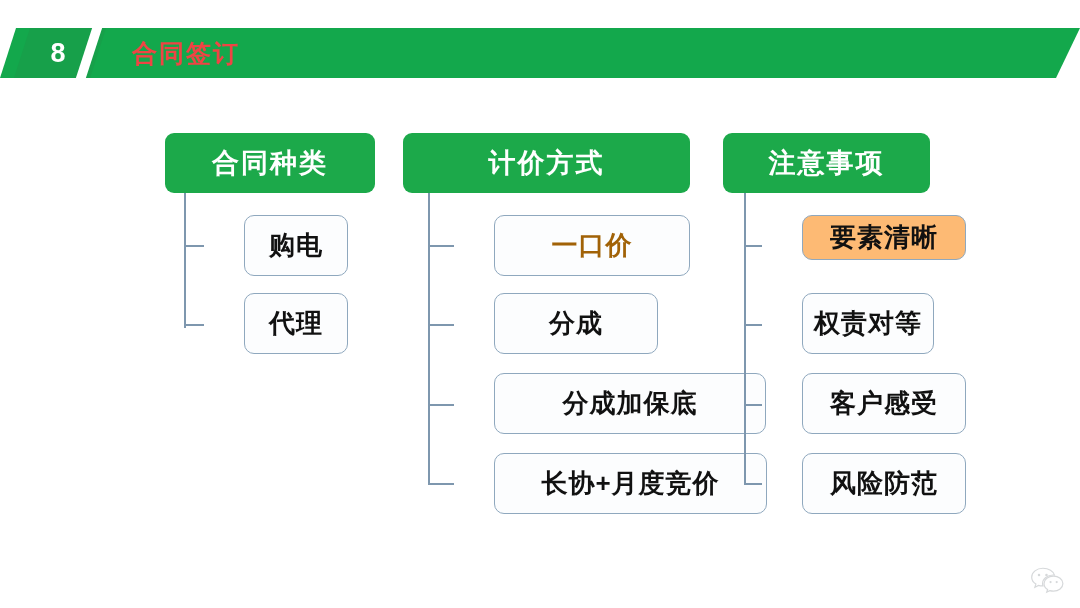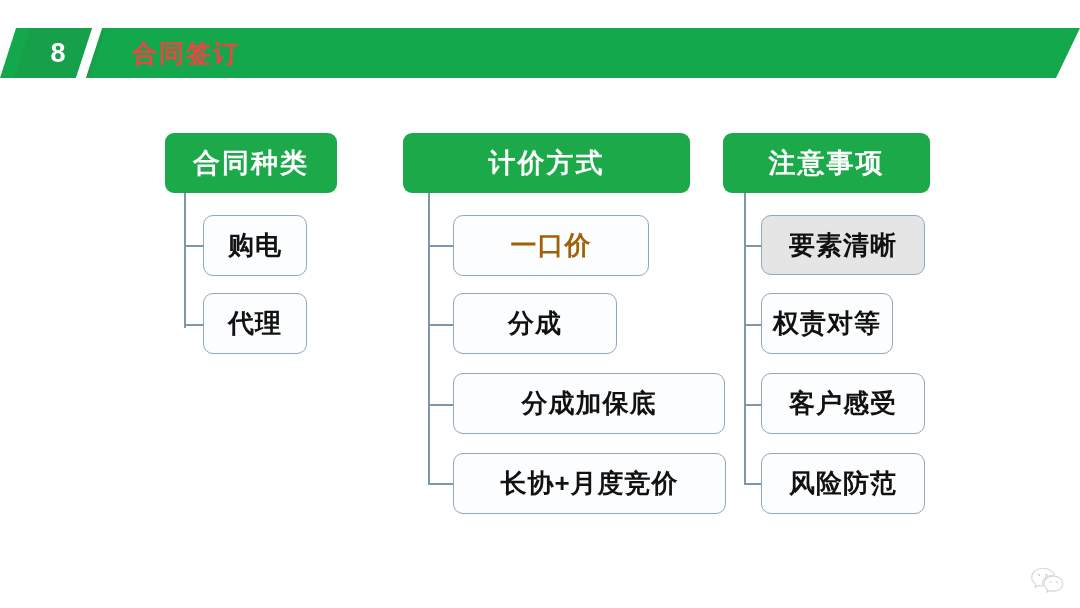--- a/index.html
+++ b/index.html
@@ -67,20 +67,21 @@
     position:absolute;
     background:#FCFDFE;
     border:1.6px solid #8FA8BE;
     border-radius:10px;
     display:flex;align-items:center;justify-content:center;
     color:#111111;
     font-weight:bold;
     font-size:26px;
     letter-spacing:1px;
     box-sizing:border-box;
+    margin-left:41px;
   }
   .conn-v{
     position:absolute;
     width:2px;
     background:#7E97AE;
   }
   .conn-h{
     position:absolute;
     height:2px;
     background:#7E97AE;
@@ -105,21 +106,21 @@
   <div class="band-main" style="background: rgb(19, 168, 76);"></div>
   <div class="band-badge" style="background: rgb(23, 160, 74);"></div>
   <div class="band-slash"></div>
   <div class="band-number">8</div>
   <div class="band-title">合同签订</div>
 </div>
 
 <div id="diagram">
 
   <div class="column">
-    <div class="head-box" style="left: 165px; top: 133px; width: 172px; height: 60px; background: rgb(28, 169, 74);">合同种类</div>
+    <div class="head-box" style="left: 165px; top: 133px; width: 210px; height: 60px; background: rgb(28, 169, 74);">合同种类</div>
 
     <div class="conn-v" style="left: 184px; top: 193px; height: 135px; background: rgb(126, 151, 174);"></div>
     <div class="conn-h" style="left: 184px; top: 245px; width: 20px; background: rgb(126, 151, 174);"></div>
     <div class="conn-h" style="left: 184px; top: 324px; width: 20px; background: rgb(126, 151, 174);"></div>
 
     <div class="leaf-box" style="left: 203px; top: 215px; width: 104px; height: 61px; border-color: rgb(143, 168, 190); background: rgb(252, 253, 254); color: rgb(17, 17, 17);">购电</div>
     <div class="leaf-box" style="left: 203px; top: 293px; width: 104px; height: 61px; border-color: rgb(143, 168, 190); background: rgb(252, 253, 254); color: rgb(17, 17, 17);">代理</div>
   </div>
 
   <div class="column">
@@ -139,21 +140,21 @@
 
   <div class="column">
     <div class="head-box" style="left: 723px; top: 133px; width: 207px; height: 60px; background: rgb(28, 169, 74);">注意事项</div>
 
     <div class="conn-v" style="left: 744px; top: 193px; height: 292px; background: rgb(126, 151, 174);"></div>
     <div class="conn-h" style="left: 744px; top: 245px; width: 18px; background: rgb(126, 151, 174);"></div>
     <div class="conn-h" style="left: 744px; top: 324px; width: 18px; background: rgb(126, 151, 174);"></div>
     <div class="conn-h" style="left: 744px; top: 404px; width: 18px; background: rgb(126, 151, 174);"></div>
     <div class="conn-h" style="left: 744px; top: 483px; width: 18px; background: rgb(126, 151, 174);"></div>
 
-    <div class="leaf-box" style="left: 761px; top: 215px; width: 164px; height: 60px; border-color: rgb(143, 168, 190); background: #e5e5e5; color: rgb(17, 17, 17);">要素清晰</div>
+    <div class="leaf-box" style="left: 761px; top: 215px; width: 164px; height: 45px; border-color: rgb(143, 168, 190); background: #fdba74; color: rgb(17, 17, 17);">要素清晰</div>
     <div class="leaf-box" style="left: 761px; top: 293px; width: 132px; height: 61px; border-color: rgb(143, 168, 190); background: rgb(252, 253, 254); color: rgb(17, 17, 17);">权责对等</div>
     <div class="leaf-box" style="left: 761px; top: 373px; width: 164px; height: 61px; border-color: rgb(143, 168, 190); background: rgb(252, 253, 254); color: rgb(17, 17, 17);">客户感受</div>
     <div class="leaf-box" style="left: 761px; top: 453px; width: 164px; height: 61px; border-color: rgb(143, 168, 190); background: rgb(252, 253, 254); color: rgb(17, 17, 17);">风险防范</div>
   </div>
 
 </div>
 
 <div id="watermark">
   <span>
     <svg class="wechat-icon" viewBox="0 0 40 32" aria-hidden="true">

